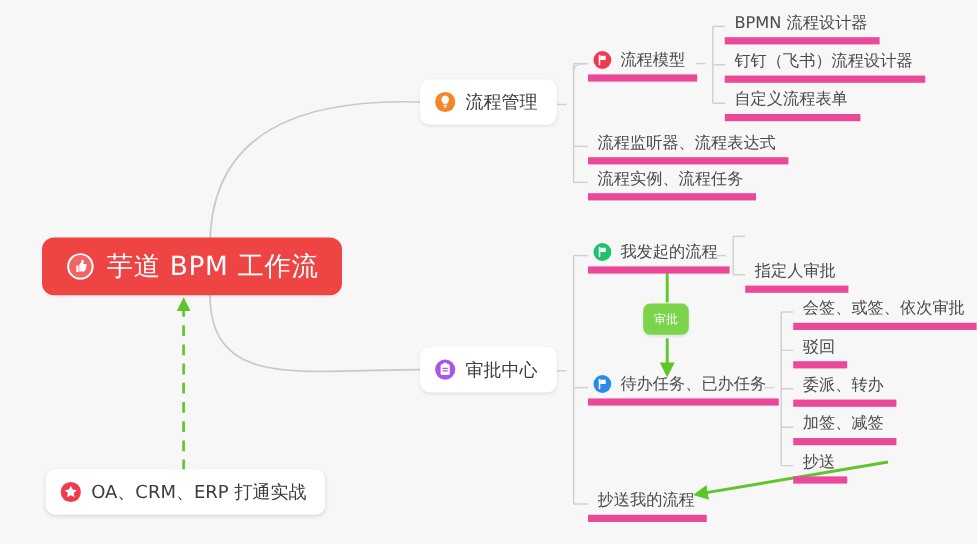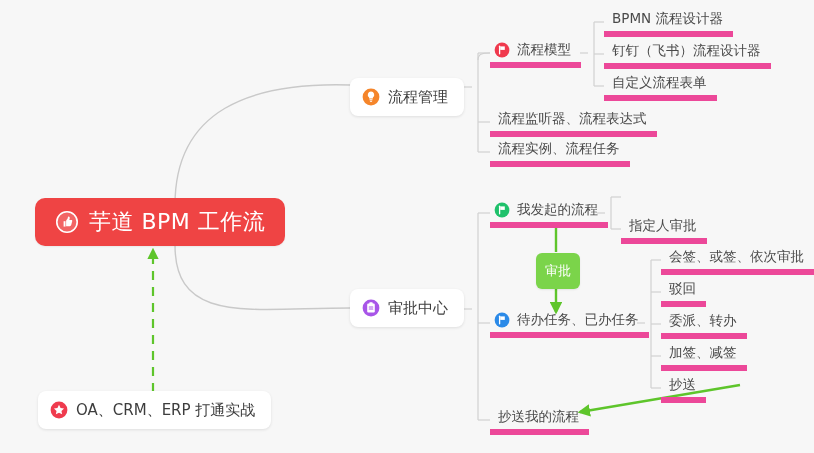--- a/index.html
+++ b/index.html
@@ -78,22 +78,22 @@
   }
   .node-text.with-icon { padding-left: 4px; }
   .node-text .label { margin-left: 7px; }
   .node-text.no-icon .label { margin-left: 2px; }
 
   
   .badge-approve {
     background: #7bd44a;
     color: #ffffff;
     border-radius: 6px;
-    font-size: 13px;
-    height: 36px;
+    font-size: 10px;
+    height: 26px;
     padding: 12px 9px;
     justify-content: center;
     box-shadow: 0 1px 2px rgba(0,0,0,.08);
   }
 
   
   .icon {
     display: inline-flex;
     align-items: center;
     justify-content: center;
@@ -163,21 +163,21 @@
       <svg width="24" height="24" viewBox="0 0 24 24">
         <circle cx="12" cy="12" r="11" fill="#ffffff" opacity="0.18"></circle>
         <circle cx="12" cy="12" r="10.2" fill="none" stroke="#ffffff" stroke-width="1.6"></circle>
         <path d="M8.6 11.2 h1.9 v5.4 H8.6 z" fill="#ffffff"></path>
         <path d="M11.1 11.2 c0-1.6 1.5-1.7 1.7-3.1 c.1-.8.0-1.6 .8-1.6 c.9 0 1.3 .9 1.1 2.1 c-.1 .7-.4 1.1-.4 1.4 h2.0 c.7 0 1.1 .6 .9 1.2 l-1.0 3.9 c-.2 .7-.7 1.1-1.4 1.1 h-3.7 z" fill="#ffffff"></path>
       </svg>
     </span>
     <span class="label">芋道 BPM 工作流</span>
   </div>
 
-  <div class="node node-card" style="left:350px; top:78px;">
+  <div class="node node-card" style="left:350px; top:66px;">
     <span class="icon">
       <svg width="18" height="18" viewBox="0 0 18 18">
         <circle cx="9" cy="9" r="8.4" fill="#f5852a"></circle>
         <path d="M9 3.6 a3.2 3.2 0 0 0-1.9 5.8 v1.0 h3.8 v-1.0 A3.2 3.2 0 0 0 9 3.6 z" fill="#ffffff"></path>
         <rect x="7.4" y="11.2" width="3.2" height="1.1" rx=".5" fill="#ffffff"></rect>
         <rect x="7.9" y="12.8" width="2.2" height="1.0" rx=".5" fill="#ffffff"></rect>
       </svg>
     </span>
     <span class="label">流程管理</span>
   </div>

